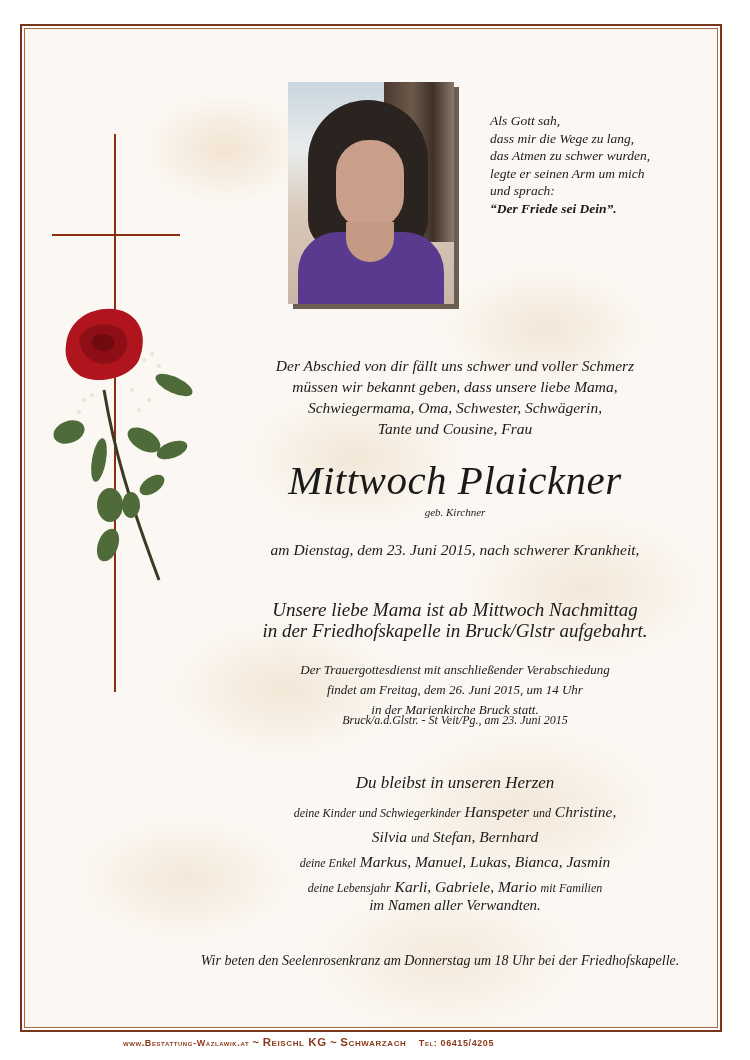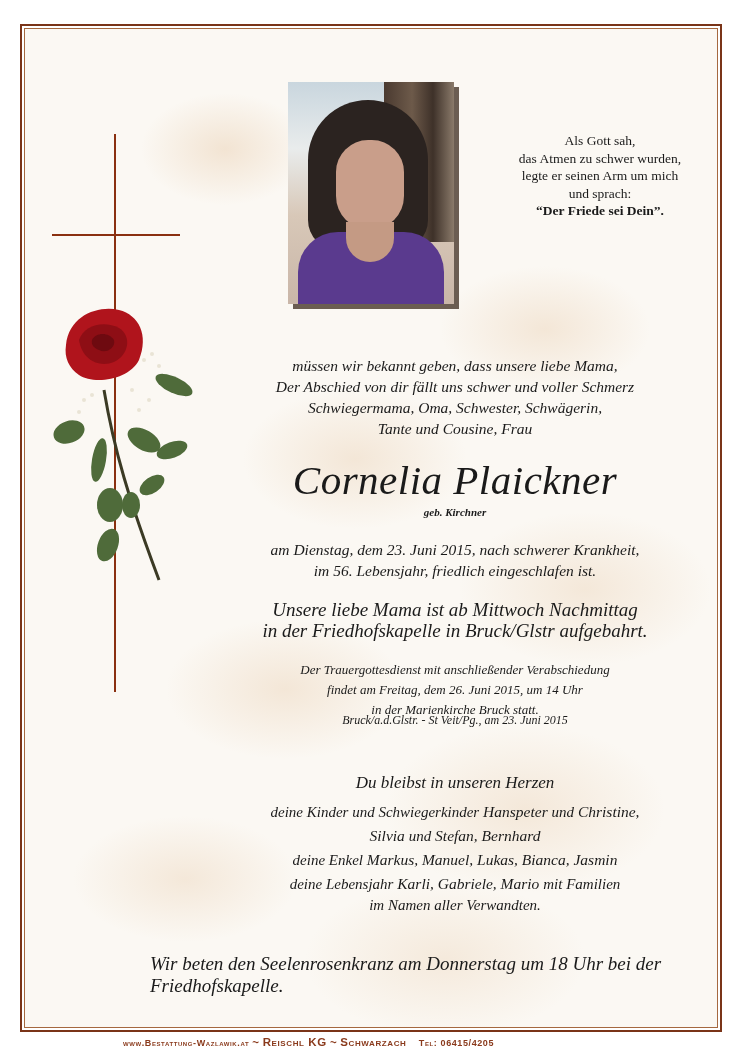--- a/index.html
+++ b/index.html
@@ -18,36 +18,36 @@
       #fbf8f3; }
   .cross-v { position:absolute; left:114px; top:134px; width:2px; height:558px; background:#8a3010; }
   .cross-h { position:absolute; left:52px; top:234px; width:128px; height:2px; background:#8a3010; }
   .photo { position:absolute; left:288px; top:82px; width:166px; height:222px; box-shadow:5px 5px 0 #6b5d52;
     background: linear-gradient(180deg,#c9d6de 0%,#e9ecec 30%,#d8c8b8 60%,#c9b6a8 100%); overflow:hidden; }
   .photo .curtain { position:absolute; right:0; top:0; width:70px; height:160px; background:linear-gradient(90deg,#4a3a30,#6d5a4a 40%,#3e3129 70%,#8a7a6a); }
   .photo .hair { position:absolute; left:20px; top:18px; width:120px; height:150px; border-radius:60px 60px 30px 30px; background:#2b2320; }
   .photo .face { position:absolute; left:48px; top:58px; width:68px; height:90px; border-radius:34px 34px 36px 36px; background:#c99e8a; }
   .photo .shirt { position:absolute; left:10px; top:150px; width:146px; height:80px; border-radius:40px 40px 0 0; background:#5a3a8e; }
   .photo .neck { position:absolute; left:58px; top:140px; width:48px; height:40px; border-radius:0 0 24px 24px; background:#c49a84; }
-  .poem { position:absolute; left:490px; top:132px; width:220px; text-align:center; font-size:13.5px; line-height:17.6px; }
+  .poem { position:absolute; left:490px; top:112px; width:220px; text-align:left; font-style:italic; font-size:13.5px; line-height:17.6px; }
   .poem .last { font-weight:bold; }
   .rose { position:absolute; left:44px; top:300px; width:160px; height:290px; }
   .main { position:absolute; left:200px; width:510px; text-align:center; font-style:italic; }
   .intro { top:355px; font-size:15.5px; line-height:21px; }
   .name { top:455px; font-size:41px; letter-spacing:0.5px; line-height:50px; }
-  .birth { top:506px; font-size:11px;font-weight:bold; }
+  .birth { top:506px; font-size:11px; }
   .death { top:539px; font-size:15.5px; line-height:21px; }
   .wake { top:599px; font-size:19px; line-height:21px; }
   .service { top:660px; font-size:13px; line-height:20px; }
   .place { top:713px; font-size:12px; }
   .hearts { top:773px; font-size:17px; }
   .family { top:800px; font-size:15.5px; line-height:23px; }
-  .family .s { font-size:15px; }
+  .family .s { font-size:12px; }
   .relatives { top:897px; font-size:15px; }
-  .rosary { position:absolute; left:150px; width:580px; top:953px; font-style:italic; font-size:19px; }
+  .rosary { position:absolute; left:150px; width:580px; top:953px; text-align:center; font-style:italic; font-size:14px; }
   .footer { position:absolute; left:0; width:617px; top:1036px; text-align:center; font-family:"Liberation Sans", sans-serif; font-size:9px; font-weight:bold; color:#8a3a1c; letter-spacing:0.6px; font-variant:small-caps; }
   .footer .big { font-size:11.5px; }
 </style>
 </head>
 <body>
 
 <div class="frame-outer"></div>
 <div class="frame-inner"></div>
 
 <div class="cross-v"></div>
@@ -56,20 +56,21 @@
 <div class="photo">
   <div class="curtain"></div>
   <div class="hair"></div>
   <div class="face"></div>
   <div class="shirt"></div>
   <div class="neck"></div>
 </div>
 
 <div class="poem">
   <div>Als Gott sah,</div>
+  <div>dass mir die Wege zu lang,</div>
   <div>das Atmen zu schwer wurden,</div>
   <div>legte er seinen Arm um mich</div>
   <div>und sprach:</div>
   <div class="last">“Der Friede sei Dein”.</div>
 </div>
 
 <svg class="rose" viewBox="0 0 160 290">
   <path d="M60 90 C 70 150, 85 200, 115 280" stroke="#3b3a24" stroke-width="3" fill="none"></path>
   <g fill="#4f6b3a">
     <ellipse cx="25" cy="132" rx="16" ry="11" transform="rotate(-20 25 132)"></ellipse>
@@ -92,32 +93,31 @@
     <circle cx="105" cy="100" r="2"></circle>
       <circle cx="35" cy="112" r="2"></circle>
       <circle cx="88" cy="90" r="2"></circle>
   </g>
   <path d="M22 45 C 25 15, 55 5, 75 10 C 95 15, 105 35, 95 60 C 85 80, 50 85, 35 75 C 25 68, 20 58, 22 45 Z" fill="#b0141c"></path>
   <path d="M35 40 C 40 25, 60 20, 75 28 C 88 36, 85 55, 70 62 C 55 68, 38 60, 35 40 Z" fill="#8e0e15"></path>
   <path d="M48 40 C 52 32, 65 32, 70 40 C 72 48, 62 54, 55 50 C 50 48, 47 45, 48 40 Z" fill="#6e0a10"></path>
 </svg>
 
 <div class="main intro">
+  <div>Der Abschied von dir fällt uns schwer und voller Schmerz</div>
   <div>müssen wir bekannt geben, dass unsere liebe Mama,</div>
-  <div>Der Abschied von dir fällt uns schwer und voller Schmerz</div>
   <div>Schwiegermama, Oma, Schwester, Schwägerin,</div>
   <div>Tante und Cousine, Frau</div>
 </div>
 
-<div class="main name">Cornelia Plaickner</div>
+<div class="main name">Mittwoch Plaickner</div>
 <div class="main birth">geb. Kirchner</div>
 
 <div class="main death">
   <div>am Dienstag, dem 23. Juni 2015, nach schwerer Krankheit,</div>
-  <div>im 56. Lebensjahr, friedlich eingeschlafen ist.</div>
 </div>
 
 <div class="main wake">
   <div>Unsere liebe Mama ist ab Mittwoch Nachmittag</div>
   <div>in der Friedhofskapelle in Bruck/Glstr aufgebahrt.</div>
 </div>
 
 <div class="main service">
   <div>Der Trauergottesdienst mit anschließender Verabschiedung</div>
   <div>findet am Freitag, dem 26. Juni 2015, um 14 Uhr</div>

